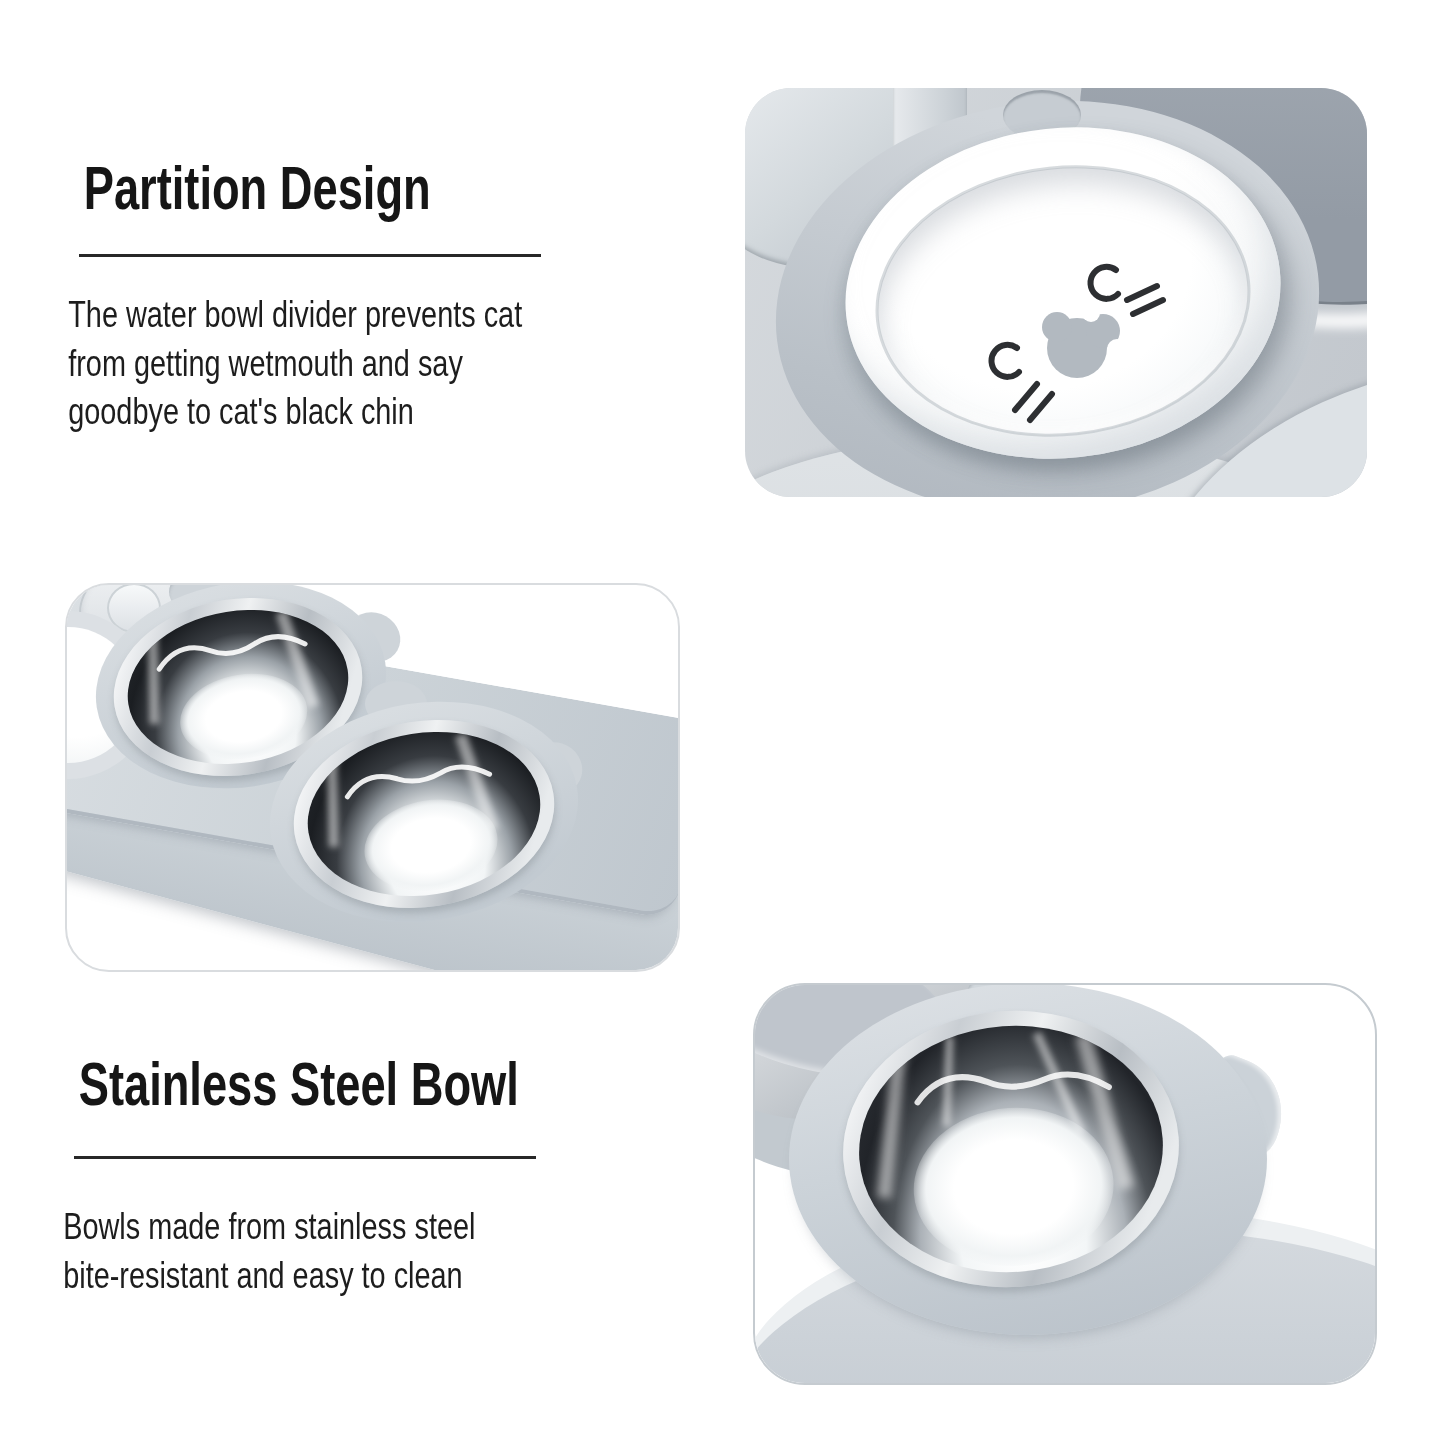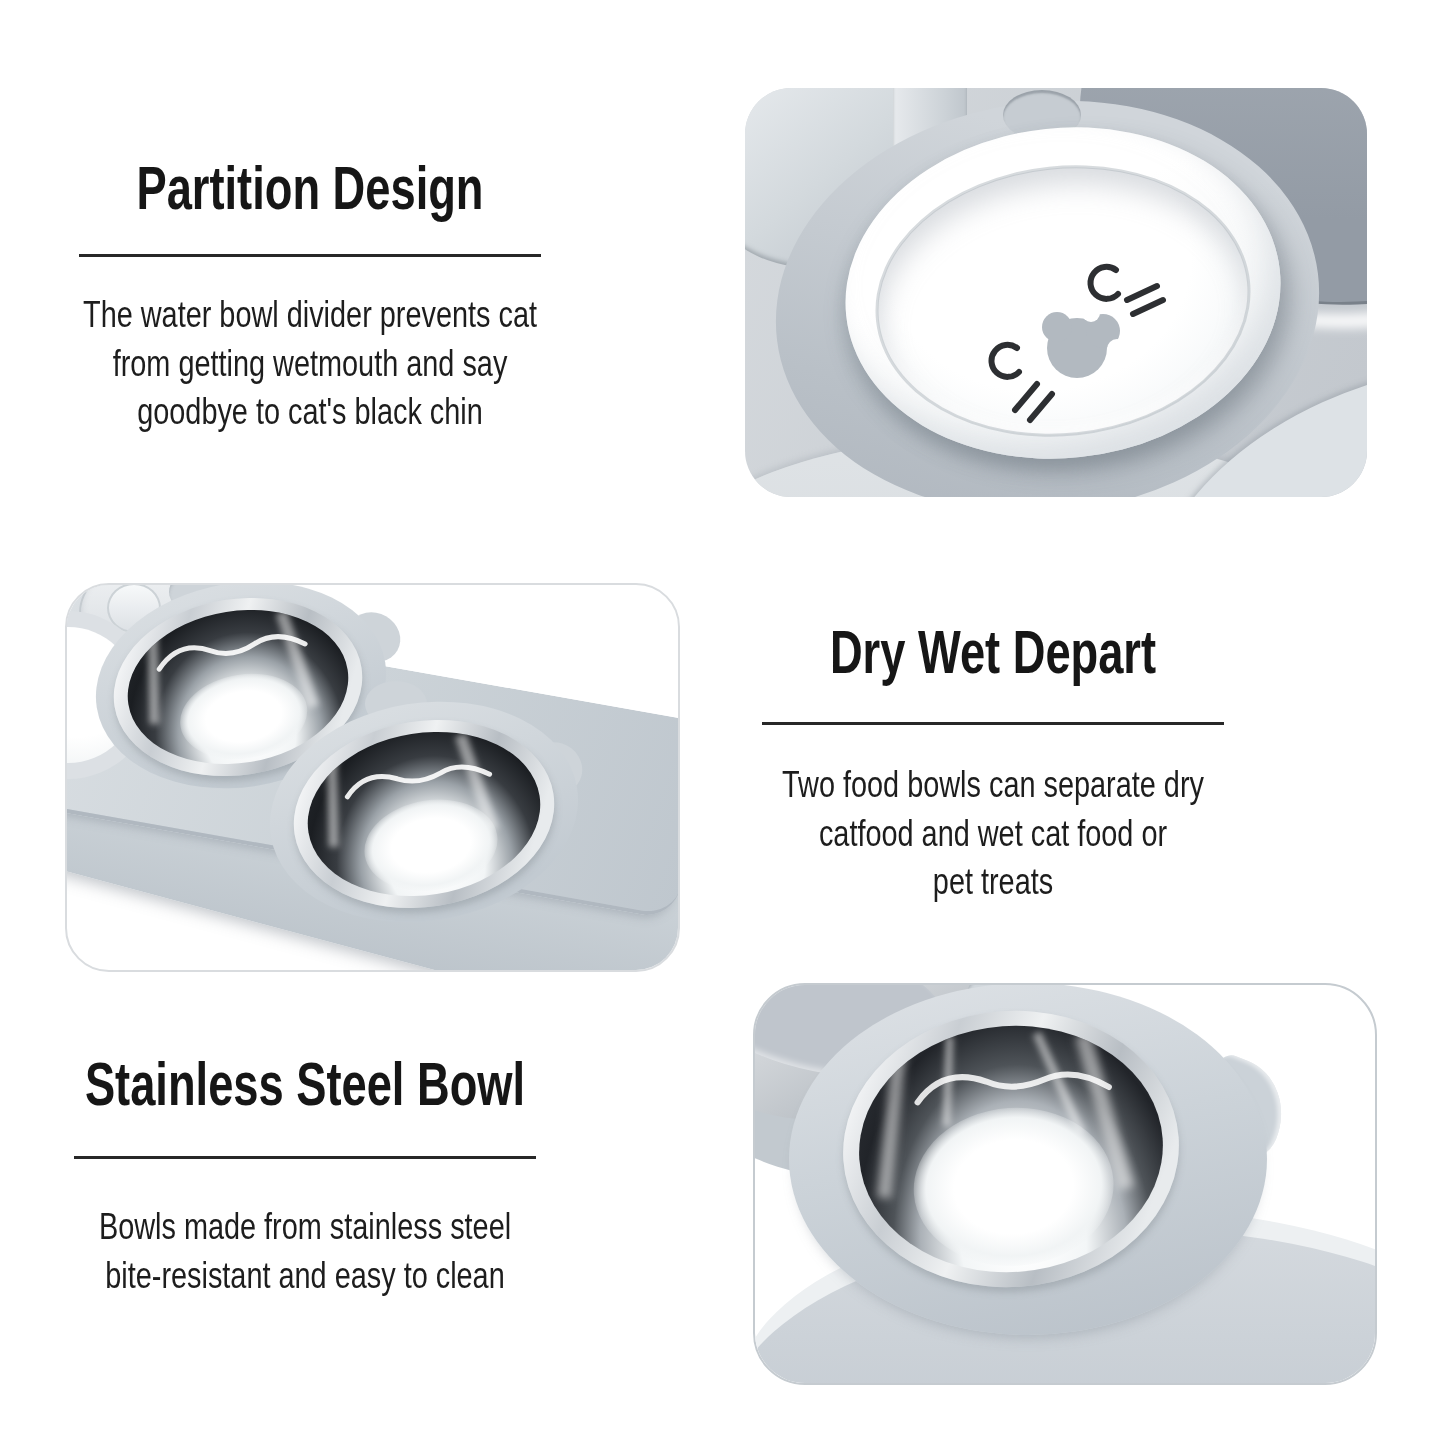--- a/index.html
+++ b/index.html
@@ -2,21 +2,21 @@
 <html><head>
 <meta charset="utf-8">
 <style>
   * { box-sizing: border-box; }
   html,body { margin:0; padding:0; background:#ffffff; }
   .canvas {
     position:relative; width:1445px; height:1445px; background:#ffffff;
     font-family:"Liberation Sans","DejaVu Sans",sans-serif; overflow:hidden;
   }
   
-  .text-block { position:absolute; text-align:center; }
+  .text-block { position:absolute; text-align:left; }
   .title {
     margin:0; font-weight:700; font-size:62px; line-height:80px;
     color:#161616; white-space:nowrap; transform:scaleX(.73); transform-origin:50% 50%;
   }
   .divider { height:3px; background:#282828; width:462px; margin:0 auto; }
   .body { margin:0; font-size:37px; line-height:48.5px; color:#1d1d1d; transform:scaleX(.78); transform-origin:50% 50%; }
   .line { display:block; white-space:nowrap; }
   .s1 { left:0; top:148px; width:620px; }
   .s1 .divider { margin-top:26px; } .s1 .body { margin-top:34px; }
   .s2 { left:683px; top:612px; width:620px; }
@@ -226,29 +226,20 @@
     <div class="darkbowl p2-dark2">
       <div class="streak st1"></div>
       <div class="streak st2"></div>
       <div class="whitepool p2-d2w"></div>
       <svg class="fill" viewBox="0 0 234 162">
         <path d="M44,52 q22,-24 52,-10 q20,10 44,1 q22,-9 48,9" stroke="rgba(255,255,255,.9)" stroke-width="5" fill="none" stroke-linecap="round"></path>
       </svg>
     </div>
   </div>
 
-  <section class="text-block s2">
-    <h2 class="title">Dry Wet Depart</h2>
-    <div class="divider"></div>
-    <p class="body">
-      <span class="line">Two food bowls can separate dry</span>
-      <span class="line">catfood and wet cat food or</span>
-      <span class="line">pet treats</span>
-    </p>
-  </section>
 
   <section class="text-block s3">
     <h2 class="title">Stainless Steel Bowl</h2>
     <div class="divider"></div>
     <p class="body">
       <span class="line">Bowls made from stainless steel</span>
       <span class="line">bite-resistant and easy to clean</span>
     </p>
   </section>
 

